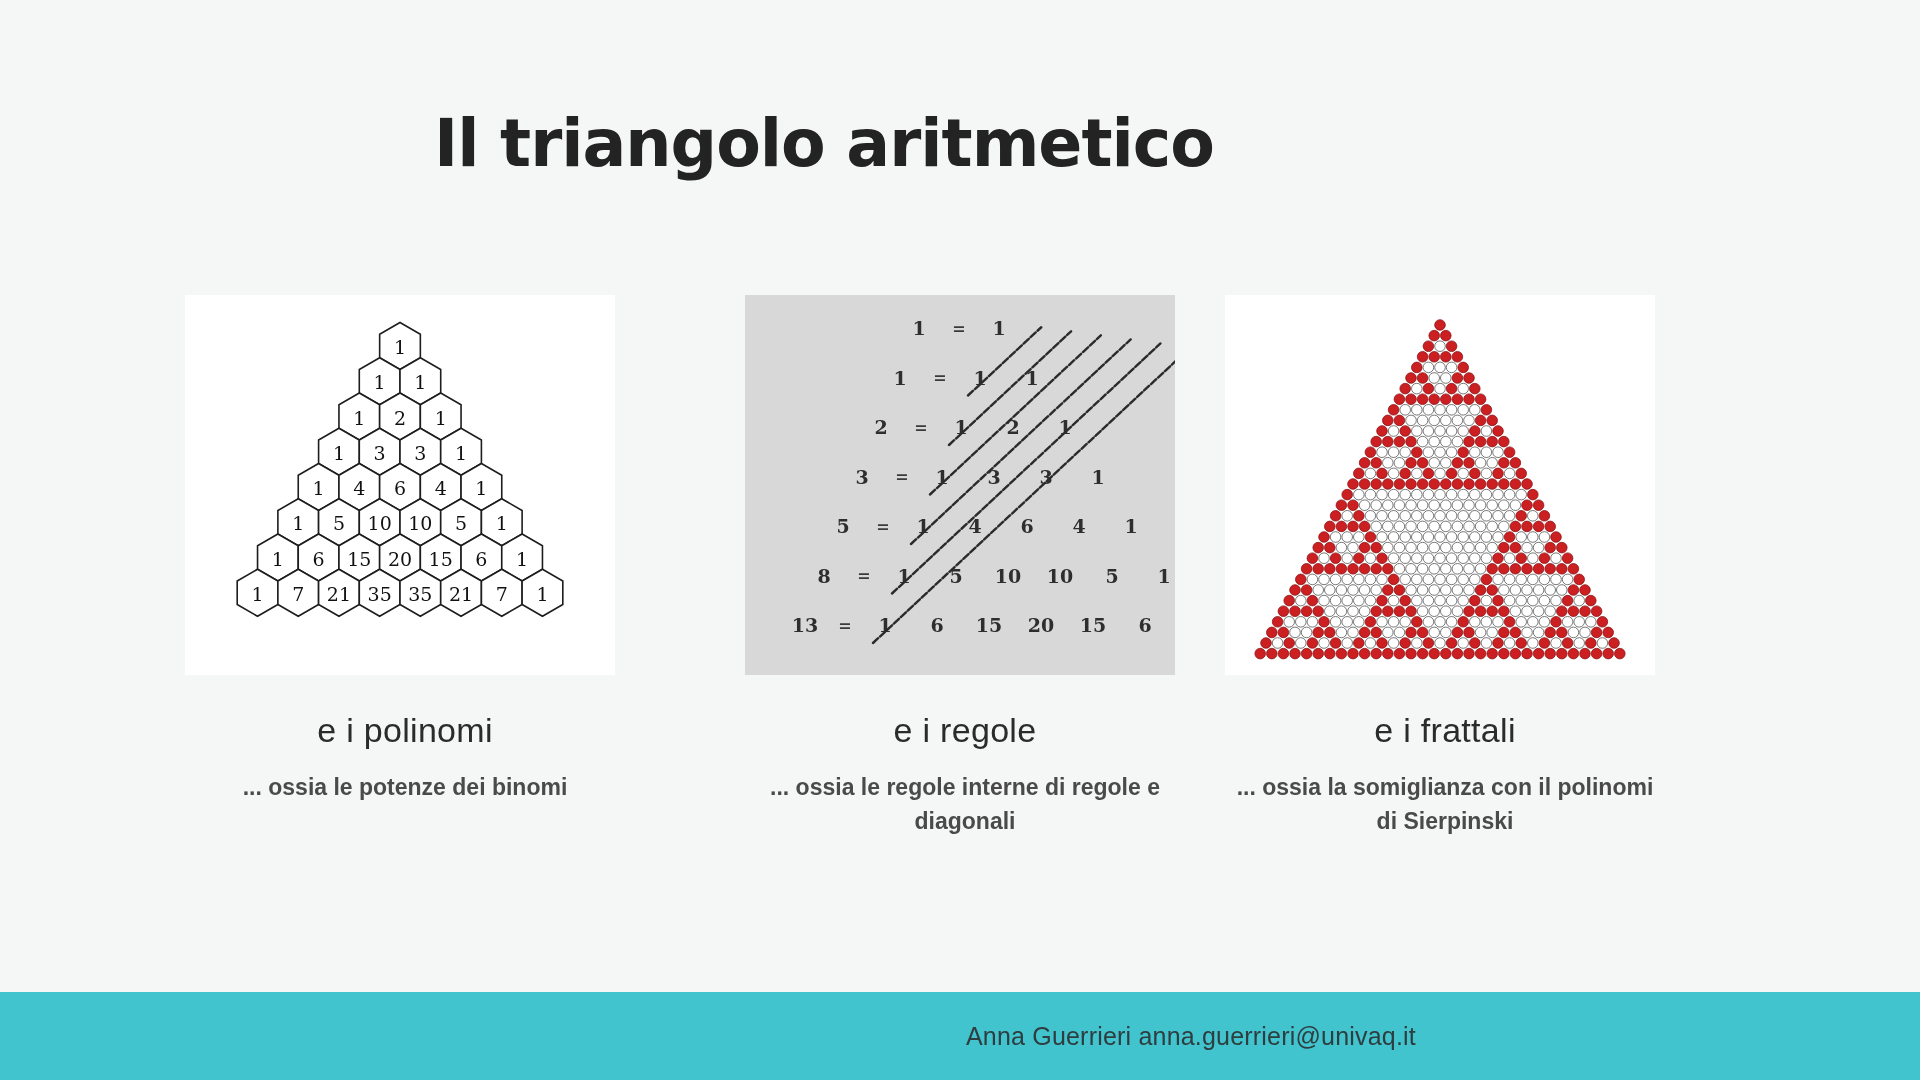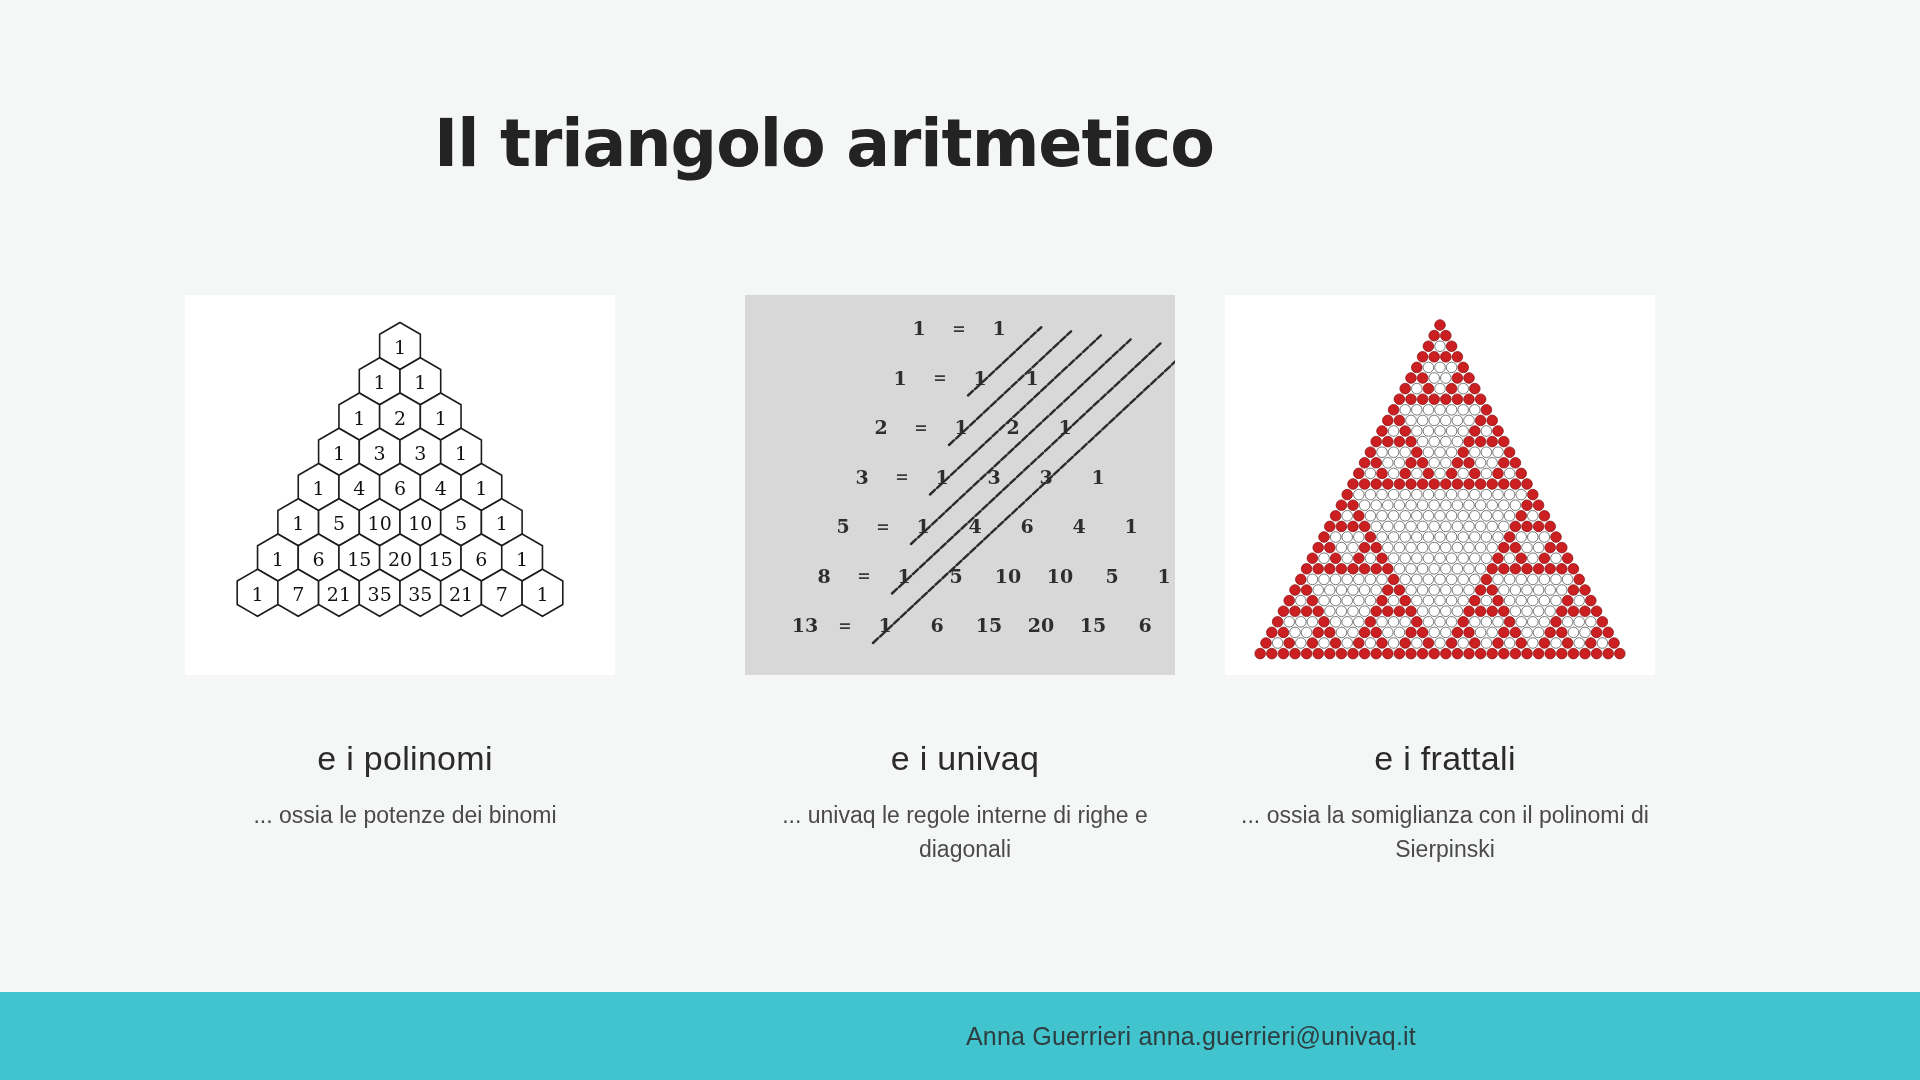--- a/index.html
+++ b/index.html
@@ -52,34 +52,34 @@
     background: #ffffff;
     display: flex;
     align-items: center;
     justify-content: center;
     overflow: hidden;
     position: relative;
   }
   .col-2 .figure-frame { background: #d8d8d8; }
 
   .caption-title {
-    margin-top: 64px;
+    margin-top: 36px;
     text-align: center;
     font-size: 34px;
     color: #2b2b2b;
     font-weight: 400;
     letter-spacing: 0.3px;
   }
   .caption-sub {
     margin-top: 20px;
     text-align: center;
     font-size: 23px;
     line-height: 34px;
     color: #4a4a4a;
-    font-weight: 400;
+    font-weight: 700;
   }
 
   
   .hex-svg { display:block; }
   .hex-cell { fill:#ffffff; stroke:#1d1d1d; stroke-width:1.6; }
   .hex-num  { font-family:"DejaVu Serif", serif; font-size:19px; fill:#111111; text-anchor:middle; dominant-baseline:central; }
 
   
   .fib-svg { display:block; }
   .fib-num { font-family:"DejaVu Serif", serif; font-weight:bold; font-size:19px; fill:#2e2e2e; text-anchor:middle; dominant-baseline:central; }
@@ -247,22 +247,22 @@
           <text x="400" y="330" class="fib-num">6</text>
           <text x="452" y="330" class="fib-num">1</text>
           <line x1="223" y1="100.5" x2="296.2768" y2="32.251999999999995" class="fib-line"></line>
           <line x1="204" y1="150" x2="326.0736" y2="36.304" class="fib-line"></line>
           <line x1="185" y1="199.5" x2="355.8704" y2="40.355999999999995" class="fib-line"></line>
           <line x1="166" y1="249" x2="385.6672" y2="44.40799999999999" class="fib-line"></line>
           <line x1="147" y1="298.5" x2="415.46400000000006" y2="48.45999999999998" class="fib-line"></line>
           <line x1="128" y1="348" x2="445.2608" y2="52.512" class="fib-line"></line>
         </svg>
     </div>
-    <div class="caption-title">e i univaq</div>
-    <div class="caption-sub">... univaq le regole interne di righe e diagonali</div>
+    <div class="caption-title">e i regole</div>
+    <div class="caption-sub">... ossia le regole interne di regole e diagonali</div>
   </div>
 
   <div class="column col-3">
     <div class="figure-frame">
       <svg class="sierp-svg" id="sierp-svg" width="400" height="360" viewBox="0 0 400 360">
           <circle cx="200.00" cy="20.00" r="5.3" fill="#cc1f21" stroke="#8d1416" stroke-width="0.8"></circle>
           <circle cx="194.20" cy="30.60" r="5.3" fill="#cc1f21" stroke="#8d1416" stroke-width="0.8"></circle>
           <circle cx="205.80" cy="30.60" r="5.3" fill="#cc1f21" stroke="#8d1416" stroke-width="0.8"></circle>
           <circle cx="188.40" cy="41.20" r="5.3" fill="#cc1f21" stroke="#8d1416" stroke-width="0.8"></circle>
           <circle cx="200.00" cy="41.20" r="5.3" fill="#ffffff" stroke="#555555" stroke-width="0.8"></circle>

